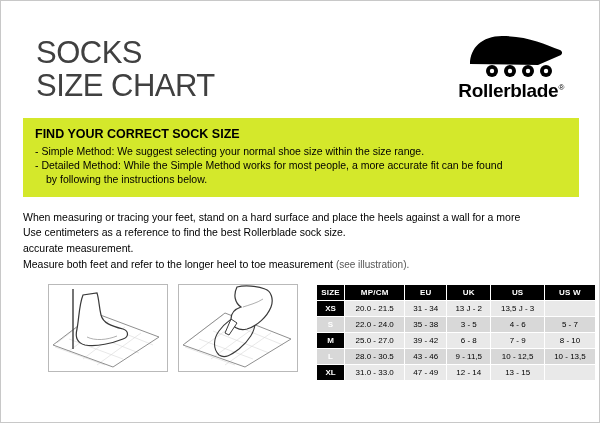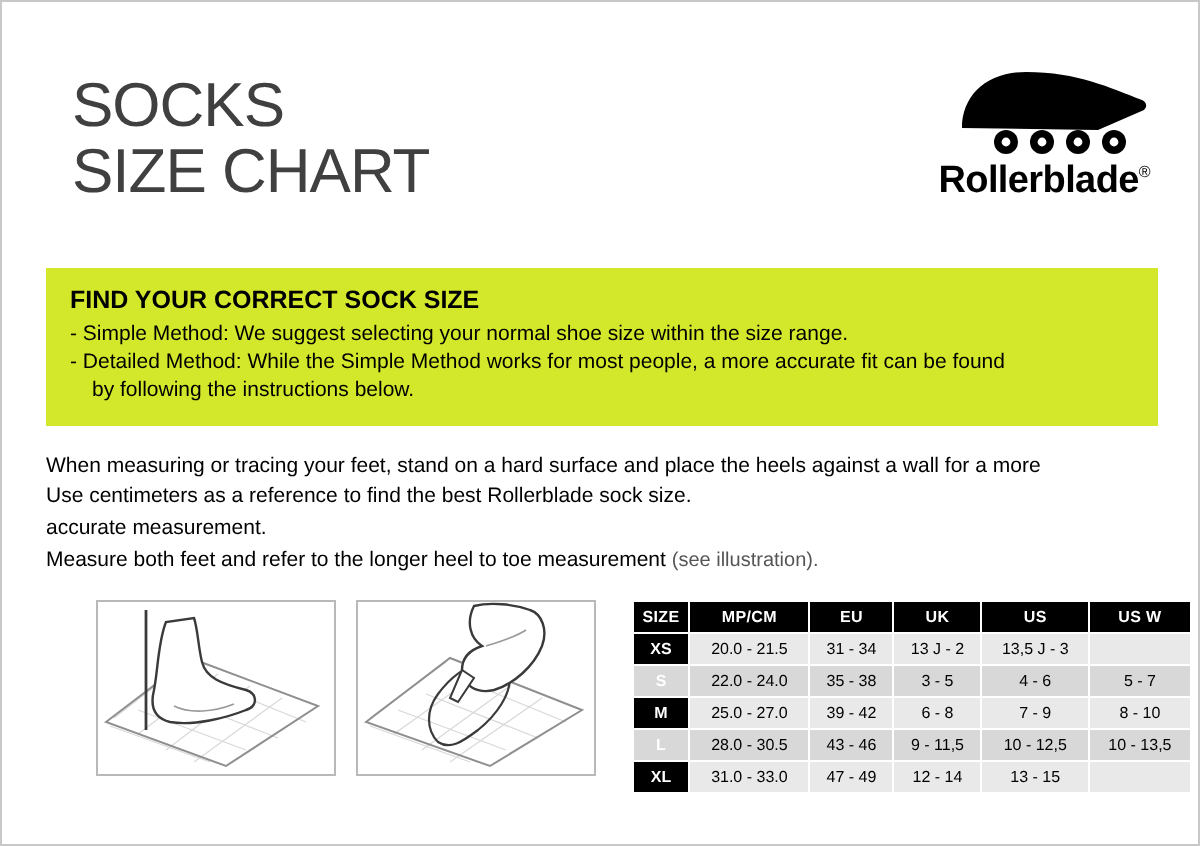--- a/index.html
+++ b/index.html
@@ -38,21 +38,21 @@
     letter-spacing: -0.5px;
     line-height: 1.08;
     color: #404040;
     margin: 13px;
     padding-top: 4px;
   }
   .title .l2 { display: block; }
 
   .brand {
     position: absolute;
-    right: 4px;
+    right: 15px;
     top: 2px;
     width: 180px;
     text-align: right;
   }
   .brand-mark {
     display: block;
     margin-left: auto;
     margin-bottom: 2px;
   }
   .brand-name {
@@ -63,21 +63,21 @@
   }
   .brand-name .tm {
     font-size: 8px;
     vertical-align: super;
     font-weight: normal;
   }
 
   
   .green-band {
     position: relative;
-    margin-top: 16px;
+    margin-top: 0;
     background: #d4e82b;
     padding: 9px 12px 10px 12px;
     box-sizing: border-box;
   }
   .band-title {
     font-size: 12.5px;
     font-weight: bold;
     color: #000;
     margin-bottom: 3px;
   }

